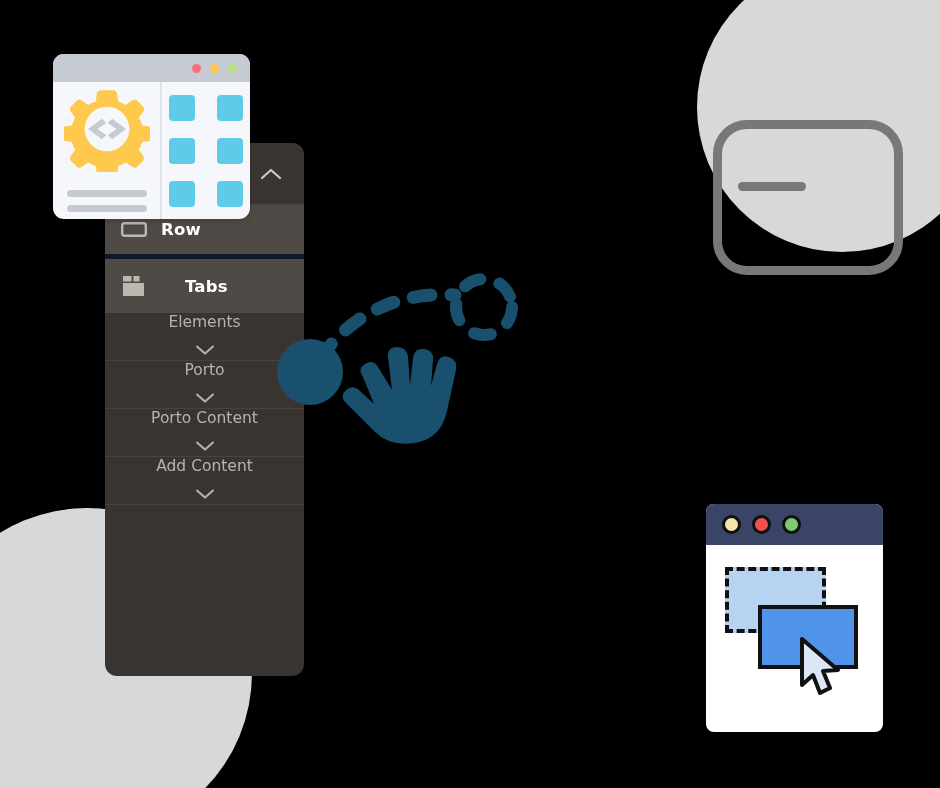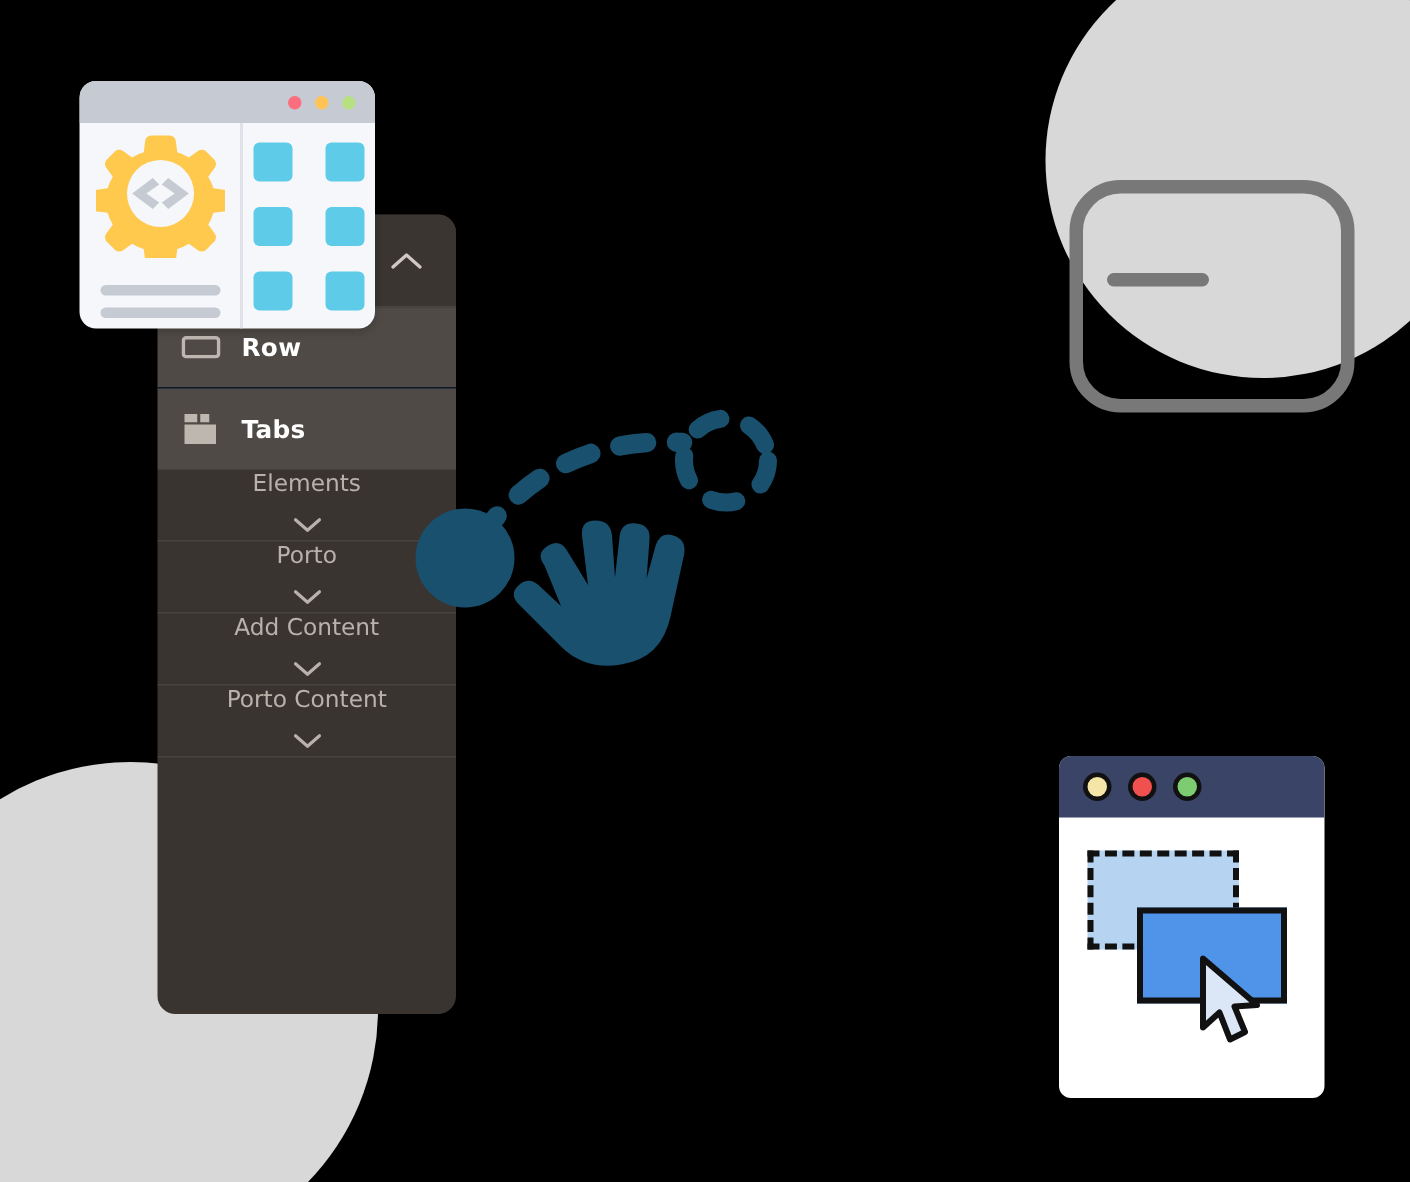--- a/index.html
+++ b/index.html
@@ -46,24 +46,24 @@
   .menu-header {
     height: 62px; background: #3a3531;
     display: flex; align-items: center;
     justify-content: flex-end; padding: 0 22px;
     border-bottom: 1px solid #4a443f;
   }
   .chev-up { width: 22px; height: 12px; display: block; }
   .menu-group-open { background: #4f4a45; }
   .menu-item {
     height: 54px; display: flex; align-items: center;
-    padding: 0 14px; border-bottom: 1px solid #0f172a;
+    padding: 0 14px; border-bottom: 5px solid #0f172a;
     cursor: pointer;
   }
-  .menu-item:last-child { border-bottom: none; }
+  .menu-item:last-child { border-bottom: none; gap: 24px; }
   .menu-item .mi-icon {
     width: 30px; height: 22px; margin-right: 12px;
     display: flex; align-items: center; justify-content: center;
     flex: 0 0 30px;
   }
   .menu-item .mi-label {
     color: #ffffff; font-size: 16.5px; font-weight: bold;
     letter-spacing: .2px; white-space: nowrap;
   }
   .menu-section {
@@ -187,28 +187,28 @@
       </div>
 
       <div class="menu-section">
         <span class="ms-label">Porto</span>
         <svg class="chev-down" viewBox="0 0 20 11">
           <path d="M2 2 L10 9 L18 2" fill="none" stroke="#b9b2ab" stroke-width="2.1" stroke-linecap="round" stroke-linejoin="round"></path>
         </svg>
       </div>
 
       <div class="menu-section">
+        <span class="ms-label">Porto Content</span>
+        <svg class="chev-down" viewBox="0 0 20 11">
+          <path d="M2 2 L10 9 L18 2" fill="none" stroke="#b9b2ab" stroke-width="2.1" stroke-linecap="round" stroke-linejoin="round"></path>
+        </svg>
+      </div>
+
+      <div class="menu-section">
         <span class="ms-label">Add Content</span>
-        <svg class="chev-down" viewBox="0 0 20 11">
-          <path d="M2 2 L10 9 L18 2" fill="none" stroke="#b9b2ab" stroke-width="2.1" stroke-linecap="round" stroke-linejoin="round"></path>
-        </svg>
-      </div>
-
-      <div class="menu-section">
-        <span class="ms-label">Porto Content</span>
         <svg class="chev-down" viewBox="0 0 20 11">
           <path d="M2 2 L10 9 L18 2" fill="none" stroke="#b9b2ab" stroke-width="2.1" stroke-linecap="round" stroke-linejoin="round"></path>
         </svg>
       </div>
 
       <div class="menu-tail"></div>
     </div>
   </div>
 
   <svg class="drag-layer" viewBox="0 0 940 788">

